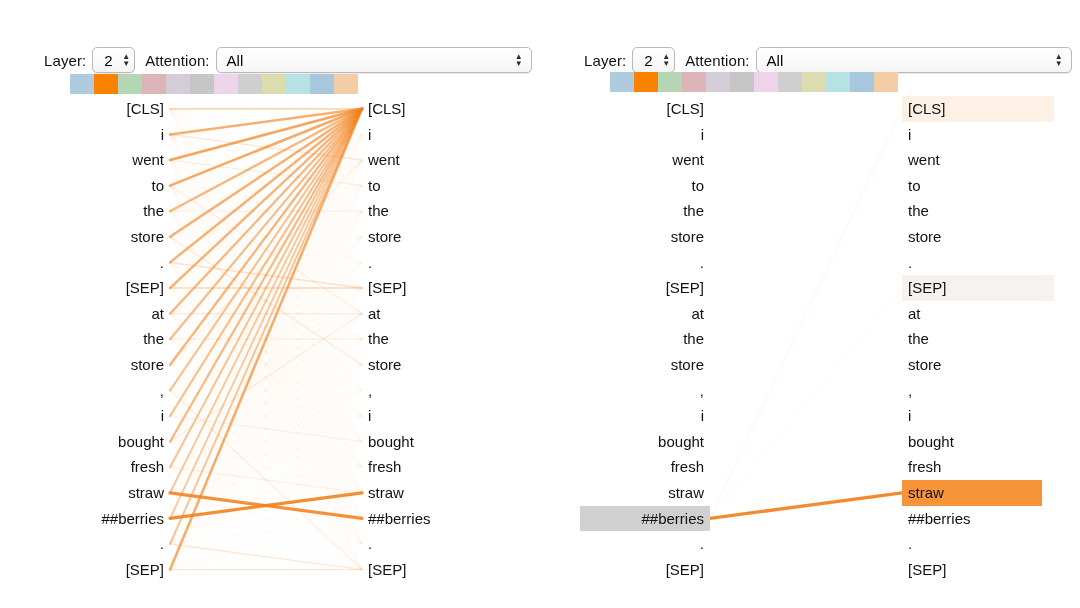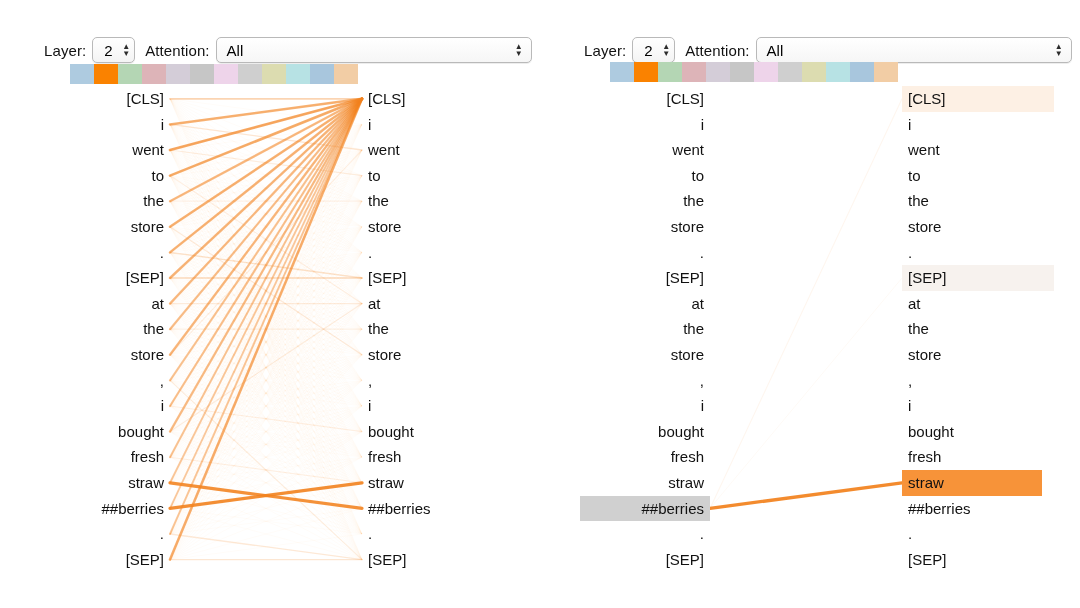--- a/index.html
+++ b/index.html
@@ -6,21 +6,21 @@
   body{
     width:1080px;height:608px;
     background:#ffffff;
     font-family:"Liberation Sans",sans-serif;
     overflow:hidden;
     position:relative;
   }
   .stage{position:absolute;inset:0;}
 
   
-  .panel{position:absolute;top:4px;height:428px;}
+  .panel{position:absolute;top:14px;height:428px;}
   #panel-left{left:0;width:540px;}
   #panel-right{left:540px;width:540px;}
 
   
   .controls{
     position:absolute;
     display:flex;align-items:center;
     font-size:15px;color:#000;
     white-space:nowrap;
   }

